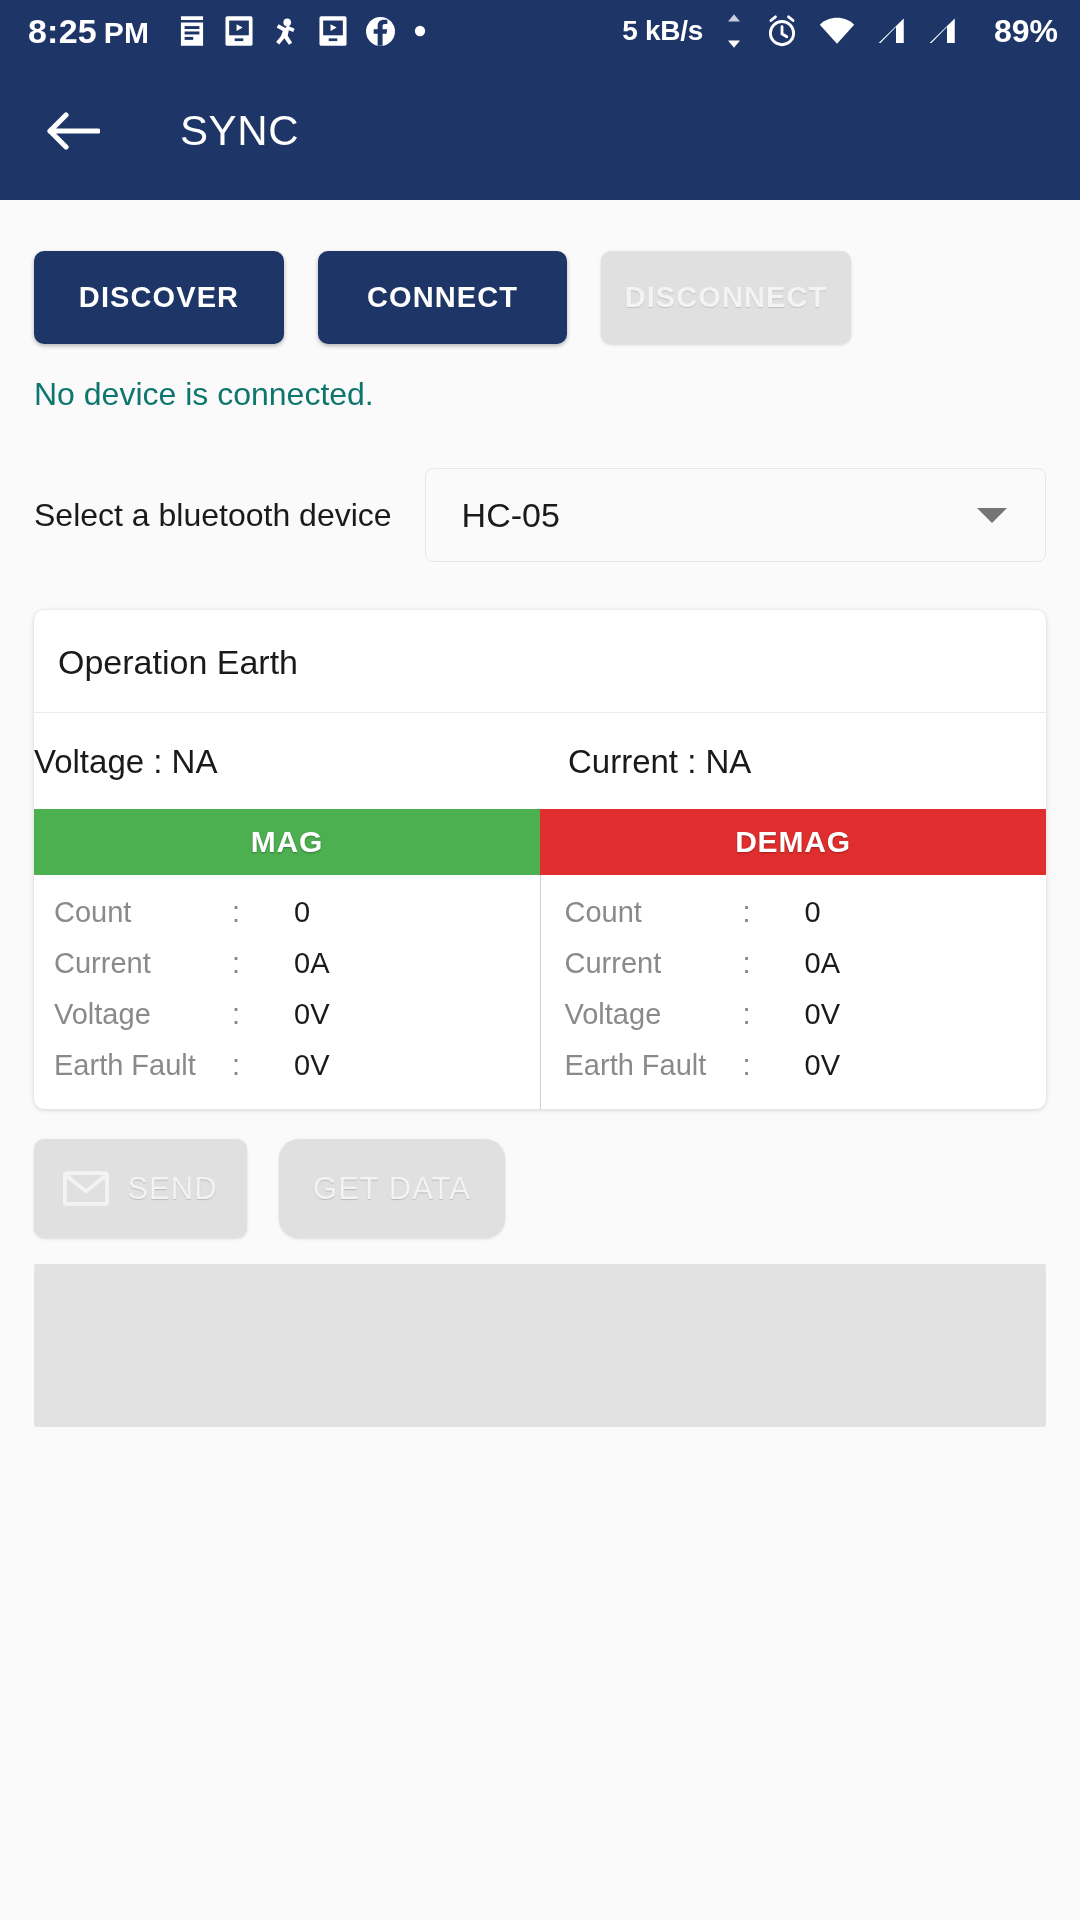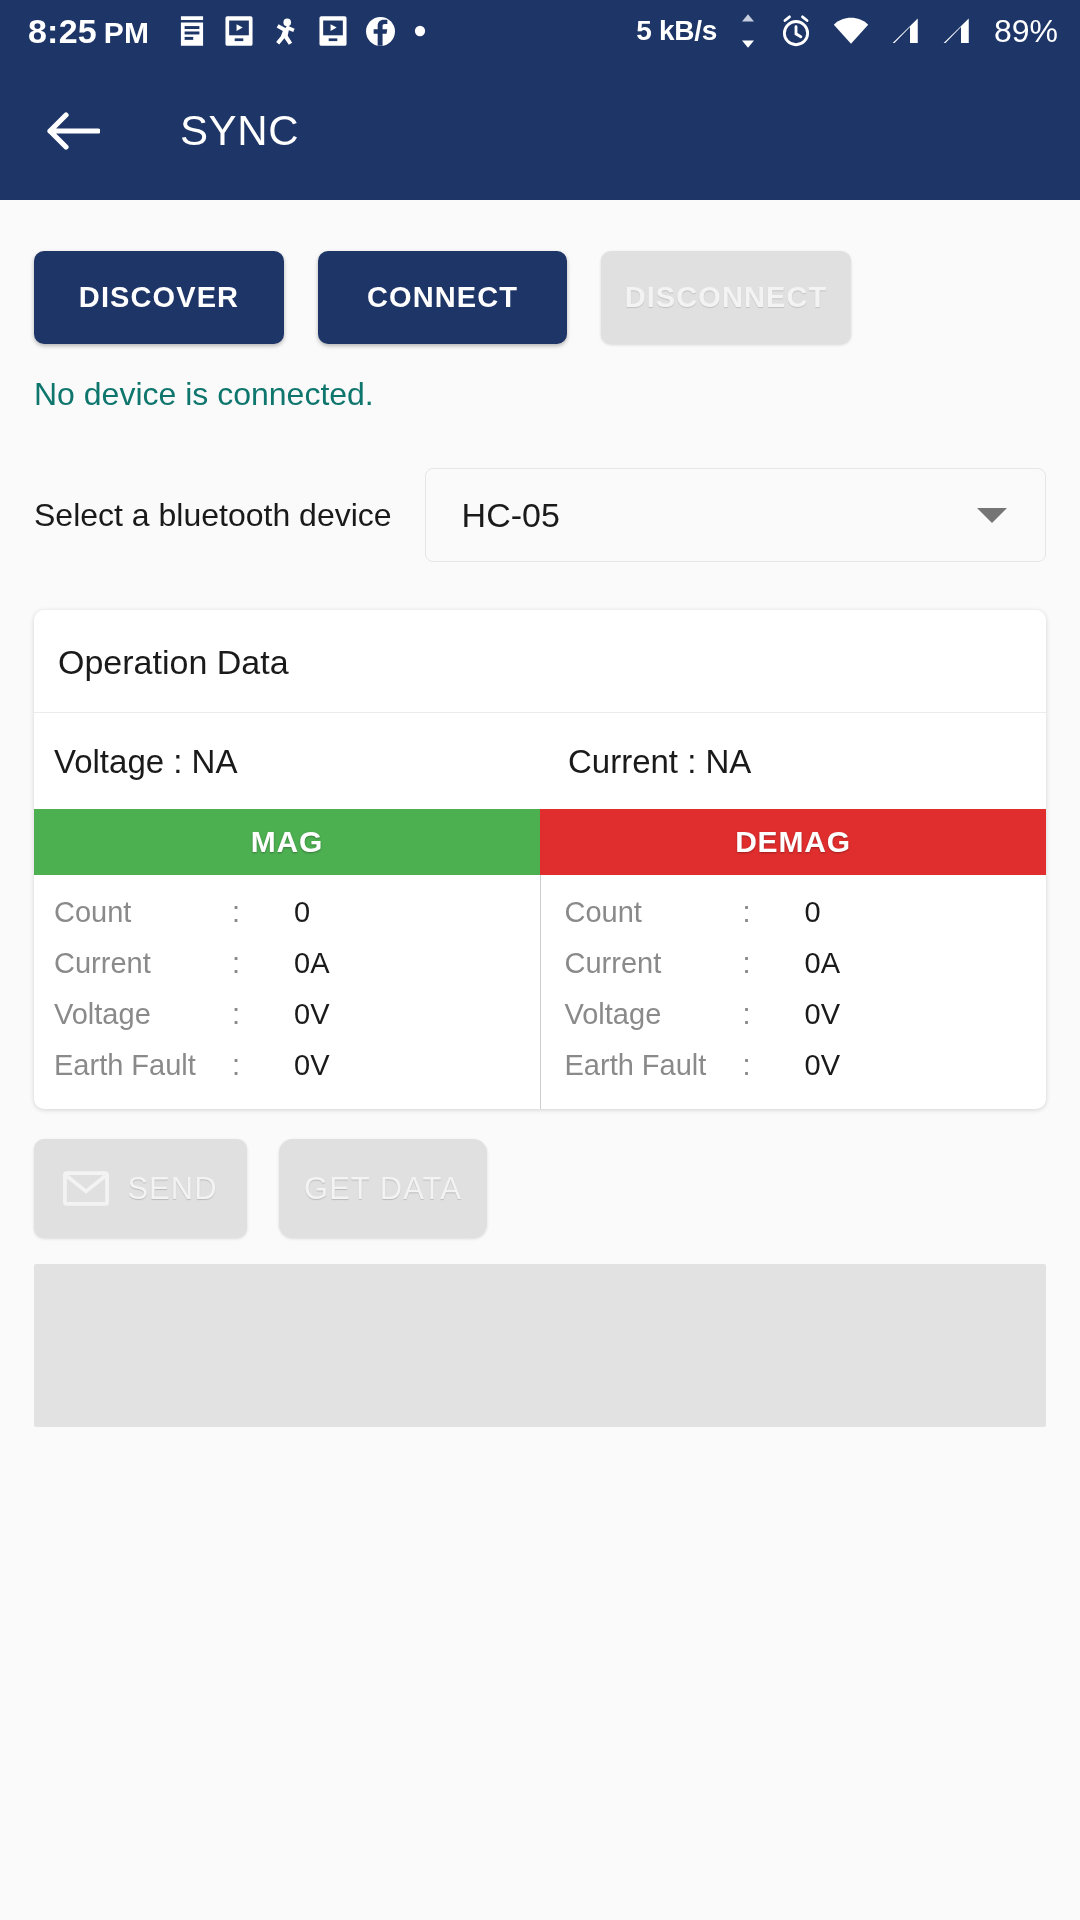--- a/index.html
+++ b/index.html
@@ -25,21 +25,21 @@
     font-size: 34px;
     font-weight: 700;
     letter-spacing: .2px;
     line-height: 1;
   }
   .sb-clock .ampm { font-size: 30px; font-weight: 700; margin-left: 7px; }
   .sb-left-icons { display: flex; align-items: center; gap: 17px; margin-left: 28px; }
   .sb-spacer { flex: 1; }
   .sb-right { display: flex; align-items: center; gap: 20px; }
   .sb-net { font-size: 28px; font-weight: 700; letter-spacing: -.3px; }
-  .sb-batt { font-size: 32px; font-weight: 400; margin-left: 3px; }
+  .sb-batt { font-size: 32px; font-weight: 700; margin-left: 17px; }
   .ic { display: block; }
 
   
   .appbar {
     height: 138px;
     background: #1e3567;
     display: flex;
     align-items: center;
     padding-left: 44px;
     gap: 80px;
@@ -145,21 +145,21 @@
     font-size: 34px;
     color: #1a1a1a;
     padding: 33px 0 30px 24px;
     border-bottom: 1px solid #ececec;
   }
   .vc-row {
     display: flex;
     padding: 30px 0 28px 0;
   }
   .vc-cell { font-size: 33px; color: #1a1a1a; }
-  .vc-cell.left  { width: 50%; padding-left: 20px; }
+  .vc-cell.left  { width: 50%; }
   .vc-cell.right { width: 50%; padding-left: 28px; }
 
   .mag-header { display: flex; }
   .mag-header > div {
     flex: 1;
     height: 66px;
     display: flex;
     align-items: center;
     justify-content: center;
     color: #ffffff;
@@ -207,24 +207,24 @@
     font-family: "Liberation Sans", sans-serif;
     font-size: 31px;
     font-weight: 400;
     letter-spacing: 1px;
     color: #f3f3f3;
     text-shadow: 0 1px 1px rgba(0,0,0,.17);
   }
   .mail-ic { width: 46px; height: 35px; flex: none; }
   .btn-getdata {
     margin-left: 32px;
-    width: 208px;
+    width: 226px;
     height: 99px;
     border: none;
-    border-radius: 14px;
+    border-radius: 20px;
     background: #e0e0e0;
     font-family: "Liberation Sans", sans-serif;
     font-size: 31px;
     font-weight: 400;
     letter-spacing: 1px;
     color: #f3f3f3;
     text-shadow: 0 1px 1px rgba(0,0,0,.17);
     display: flex;
     align-items: center;
     justify-content: center;
@@ -338,21 +338,21 @@
 
   <div class="select-row">
     <div class="select-label">Select a bluetooth device</div>
     <div class="select-box">
       <span class="select-value">HC-05</span>
       <span class="caret"></span>
     </div>
   </div>
 
   <div class="card">
-    <div class="card-title">Operation Data</div>
+    <div class="card-title">Operation Earth</div>
 
     <div class="vc-row">
       <div class="vc-cell left">Voltage : NA</div>
       <div class="vc-cell right">Current : NA</div>
     </div>
 
     <div class="mag-header">
       <div style="background: rgb(76, 175, 80);">MAG</div>
       <div style="background: rgb(224, 45, 45);">DEMAG</div>
     </div>

